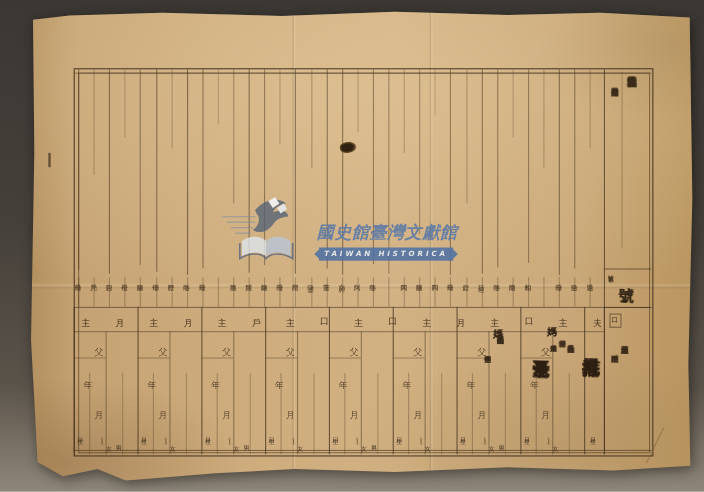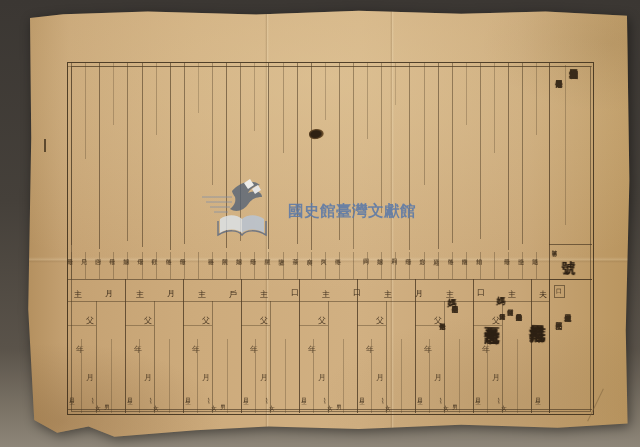--- a/index.html
+++ b/index.html
@@ -37,21 +37,21 @@
   .hw{position:absolute;writing-mode:vertical-rl;text-orientation:upright;color:#2d2013;
     line-height:1.15;filter:blur(.15px);text-shadow:0 0 .6px rgba(45,30,12,.7);}
   .hw-small{font-size:6.5px;line-height:1.05;opacity:.9;}
   .hw-big{font-weight:bold;}
   #ink-blot{position:absolute;left:282px;top:120px;width:15px;height:10px;
     background:radial-gradient(60% 60% at 45% 50%, #2f2112 55%, #6b4f2c 80%, transparent 100%);
     border-radius:45% 60% 55% 50%;transform:rotate(-8deg);}
   #edge-mark{position:absolute;left:17px;top:130px;width:2px;height:13px;background:rgba(50,36,18,.7);}
   #scratch{position:absolute;left:568px;top:378px;width:1px;height:36px;background:rgba(122,96,60,.5);transform:rotate(26deg);}
   
-  #watermark{position:absolute;left:173px;top:168px;width:230px;height:66px;opacity:.87;}
+  #watermark{position:absolute;left:173px;top:168px;width:230px;height:66px;opacity:.87;font-style:italic;}
   #wm-title{position:absolute;left:88px;top:24px;font-size:15.5px;font-weight:bold;color:#5b79a8;
     letter-spacing:.5px;white-space:nowrap;filter:blur(.2px);}
   #wm-banner{position:absolute;left:90px;top:48px;width:122px;height:12px;background:#4e71a4;
     display:flex;align-items:center;justify-content:center;}
   #wm-banner span{color:#e9eef5;font-size:6.5px;letter-spacing:2.6px;font-weight:bold;white-space:nowrap;}
   #wm-banner:before,#wm-banner:after{content:"";position:absolute;top:3px;width:6px;height:6px;background:#4e71a4;transform:rotate(45deg);}
   #wm-banner:before{left:-3px;} #wm-banner:after{right:-3px;}
   #numbox-frame{position:absolute;left:522px;top:235px;width:43px;height:34px;
     border-top:1px solid rgba(58,44,25,.6);border-bottom:1px solid rgba(58,44,25,.6);}
   #small-box{position:absolute;left:527px;top:276px;width:9px;height:11px;border:1px solid rgba(58,44,25,.55);}
@@ -325,16 +325,19 @@
             <path d="M14 35 H28"></path>
         </g>
         <path d="M32 14 C40 4 54 2 60 8 C54 9 50 12 48 16 C56 13 62 15 62 20 C56 20 52 22 49 26 C44 34 36 36 30 32 C35 28 36 24 35 20 C33 17 32 15 32 14 Z" fill="#4c5e75" opacity=".85"></path>
         <polygon points="44,6 50,2 54,8 48,12" fill="#f2f5f9"></polygon>
         <polygon points="52,12 58,8 61,13 55,17" fill="#e8edf4"></polygon>
         <path d="M20 42 C28 36 38 38 42 42 L42 56 C38 52 28 51 20 56 Z" fill="#dde5ee" opacity=".9"></path>
         <path d="M42 42 C46 38 56 36 64 42 L64 56 C56 51 46 52 42 56 Z" fill="#b7c6da" opacity=".9"></path>
         <path d="M18 44 L18 58 C28 52 38 53 42 58 C46 53 56 52 66 58 L66 44" stroke="#4d6284" stroke-width="1.5" fill="none" opacity=".85"></path>
       </svg>
       <div id="wm-title">國史館臺灣文獻館</div>
+      <div id="wm-banner">
+        <span>TAIWAN HISTORICA</span>
+      </div>
     </div>
 
   </div>
 </div>
 
 </body></html>

